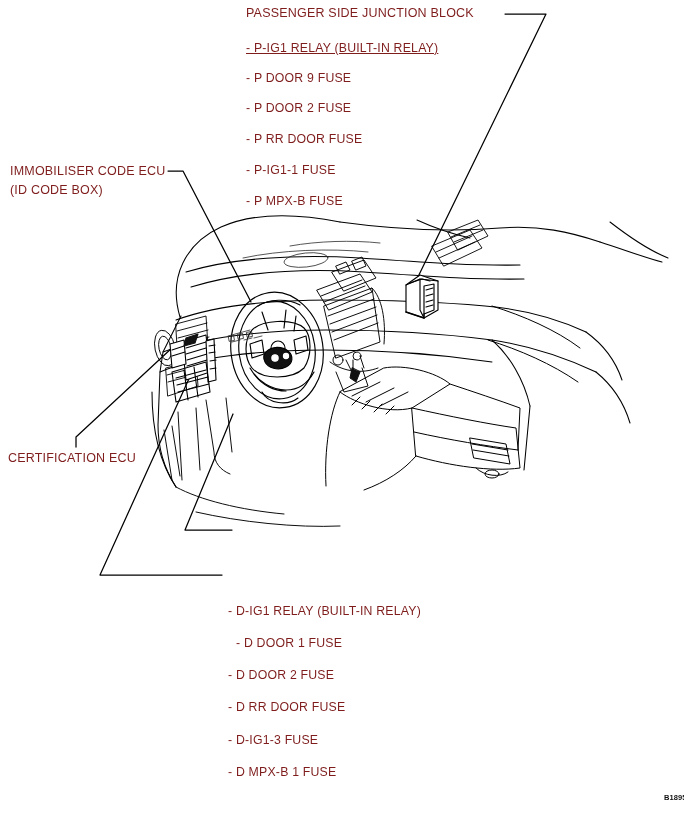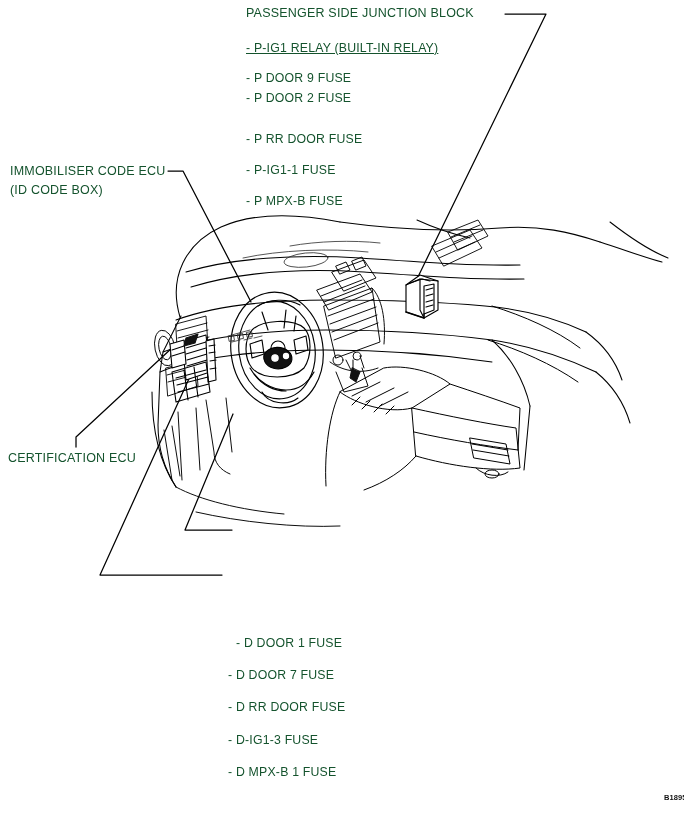--- a/index.html
+++ b/index.html
@@ -21,21 +21,21 @@
     width:684px;height:817px;
     pointer-events:none;
   }
   .lbl{
     position:absolute;
     font-family:"Liberation Sans", sans-serif;
     font-size:12.5px;
     letter-spacing:0.2px;
     line-height:1.15;
     white-space:nowrap;
-    color:#14532d;
+    color:#7f1d1d;
   }
   .lbl.sub{ font-size:12.3px; }
   .code{
     position:absolute;
     font-family:"Liberation Sans", sans-serif;
     font-size:7.5px;
     font-weight:bold;
     letter-spacing:0.1px;
     color:#111;
     white-space:nowrap;
@@ -234,33 +234,34 @@
         <rect x="247" y="332" width="5" height="5" transform="rotate(-10 249 334)"></rect>
       </g>
 
     </g>
   </svg>
 
   <div class="lbl" style="left:246px; top:6px;">PASSENGER SIDE JUNCTION BLOCK</div>
 
   <div class="lbl sub" style="left:246px; top:41px;text-decoration:underline;">- P-IG1 RELAY (BUILT-IN RELAY)</div>
   <div class="lbl sub" style="left:246px; top:71px;">- P DOOR 9 FUSE</div>
-  <div class="lbl sub" style="left:246px; top:91px;">- P DOOR 2 FUSE</div>
+  <div class="lbl sub" style="left:246px; top:101px;">- P DOOR 2 FUSE</div>
   <div class="lbl sub" style="left:246px; top:132px;">- P RR DOOR FUSE</div>
   <div class="lbl sub" style="left:246px; top:163px;">- P-IG1-1 FUSE</div>
   <div class="lbl sub" style="left:246px; top:194px;">- P MPX-B FUSE</div>
 
   <div class="lbl" style="left:10px; top:164px;">IMMOBILISER CODE ECU</div>
   <div class="lbl" style="left:10px; top:183px;">(ID CODE BOX)</div>
 
   <div class="lbl" style="left:8px; top:451px;">CERTIFICATION ECU</div>
 
 
 
+  <div class="lbl sub" style="left:228px; top:604px;">- D-IG1 RELAY (BUILT-IN RELAY)</div>
   <div class="lbl sub" style="left:236px; top:636px;">- D DOOR 1 FUSE</div>
-  <div class="lbl sub" style="left:228px; top:668px;">- D DOOR 7 FUSE</div>
+  <div class="lbl sub" style="left:228px; top:668px;">- D DOOR 2 FUSE</div>
   <div class="lbl sub" style="left:228px; top:700px;">- D RR DOOR FUSE</div>
   <div class="lbl sub" style="left:228px; top:733px;">- D-IG1-3 FUSE</div>
   <div class="lbl sub" style="left:228px; top:765px;">- D MPX-B 1 FUSE</div>
 
   <div class="code" style="left:632px; top:793px;">B189598E01</div>
 
 </div>
 
 </body></html>

